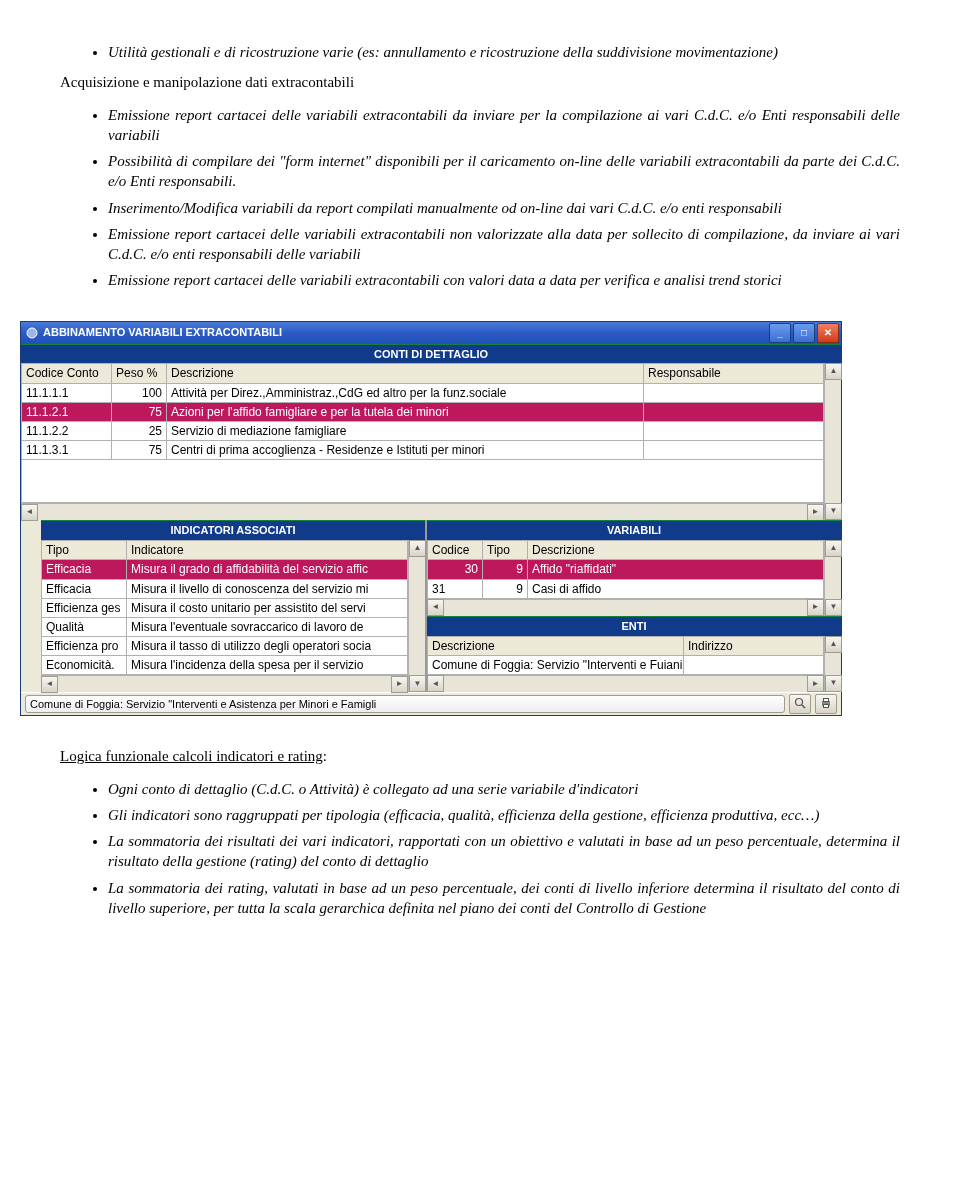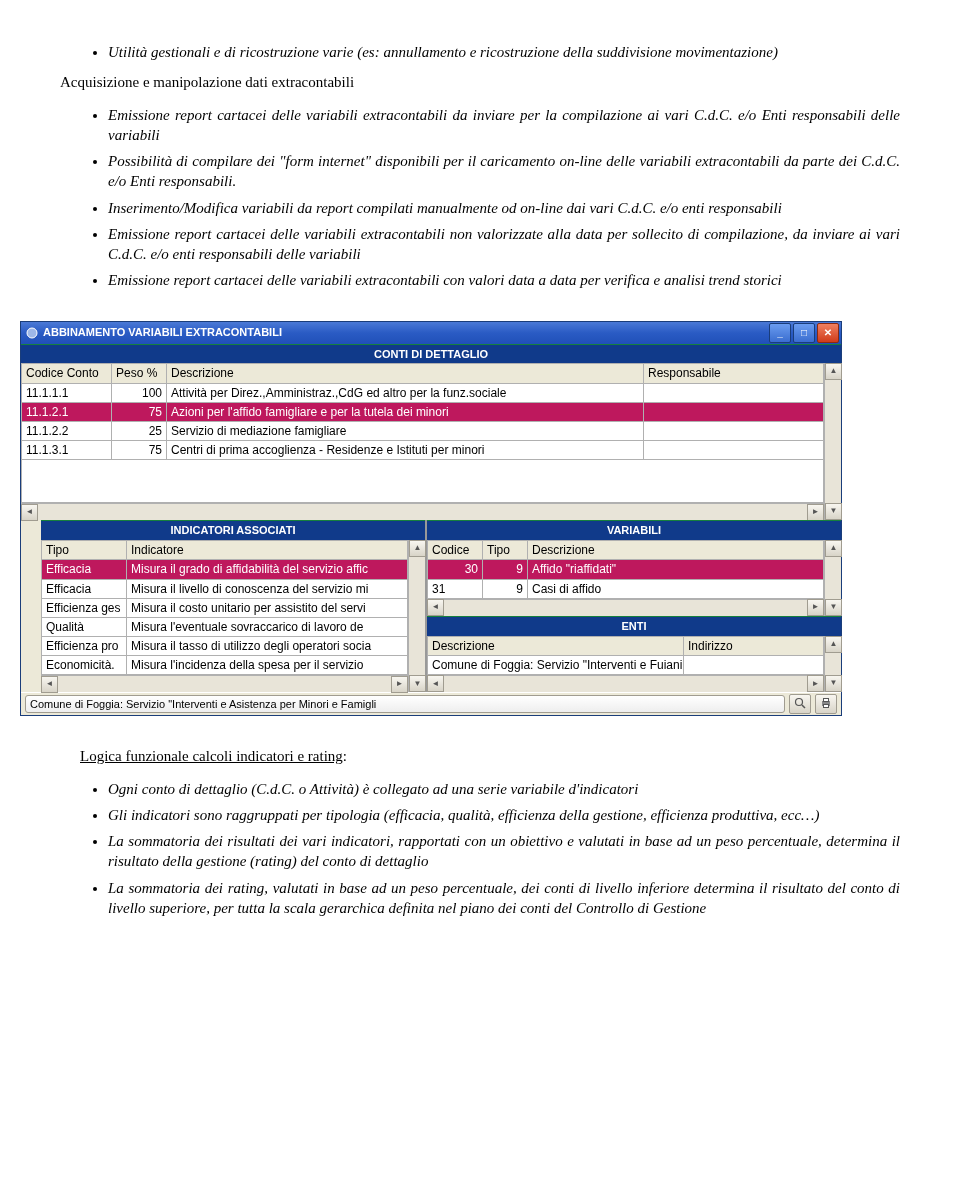--- a/index.html
+++ b/index.html
@@ -8,21 +8,21 @@
     margin: 0;
     padding: 30px 60px;
     background: #fff;
     color: #000;
     line-height: 1.35;
   }
   ul.doc-list { list-style: disc; padding-left: 48px; margin: 12px 0 6px 0; font-style: italic; }
   ul.doc-list li { margin: 6px 0; text-align: justify; }
   .section-title { margin: 10px 0 6px 0; }
   .section-title-2 { margin: 30px 0 6px 0; }
-  .section-title-2 .underline { text-decoration: underline; margin-left: 20px; }
+  .section-title-2 .underline { text-decoration: underline; }
 
   
   .app-window {
     width: 820px;
     margin: 30px 0 0 -40px;
     border: 1px solid #1a3d7a;
     font-family: Tahoma, Arial, sans-serif;
     font-size: 11px;
     background: #ece9d8;
   }

